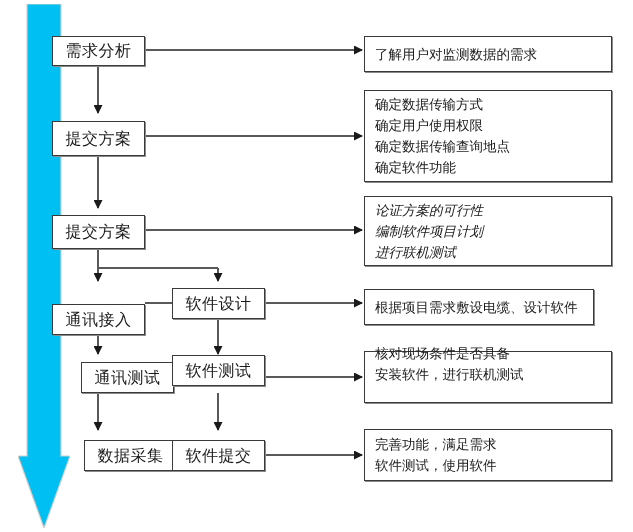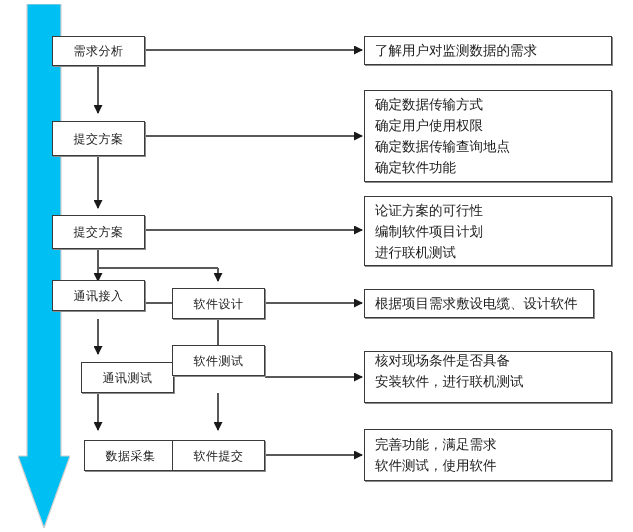--- a/index.html
+++ b/index.html
@@ -30,36 +30,36 @@
   .node {
     position: absolute;
     box-sizing: border-box;
     background: #ffffff;
     border: 1px solid #3a3a3a;
     box-shadow: 1px 1px 0 0 #8a8a8a;
     display: flex;
     align-items: center;
     justify-content: center;
     color: #1a1a1a;
-    font-size: 12px;
+    font-size: 16px;
     line-height: 1;
     letter-spacing: 0.5px;
     white-space: nowrap;
   }
   
   .note {
     position: absolute;
     box-sizing: border-box;
     background: #ffffff;
     border: 1px solid #3a3a3a;
     box-shadow: 1px 1px 0 0 #8a8a8a;
     display: flex;
     flex-direction: column;
     justify-content: center;
-    padding: 10px 10px;
+    padding: 17px 10px;
     color: #1a1a1a;
     font-size: 13.5px;
   }
   .note .line {
     line-height: 21px;
     white-space: nowrap;
   }
   
   #wires {
     position: absolute;
@@ -118,44 +118,44 @@
       <line x1="265" y1="455" x2="362" y2="455" marker-end="url(#ah)"></line>
     </g>
   </svg>
 
   <div class="node" style="left:52px; top:36px; width:93px; height:30px;">需求分析</div>
 
   <div class="node" style="left:52px; top:121px; width:93px; height:35px;">提交方案</div>
 
   <div class="node" style="left:52px; top:215px; width:93px; height:34px;">提交方案</div>
 
-  <div class="node" style="left:52px; top:280px; width:93px; height:31px;">通讯接入</div>
+  <div class="node" style="left:52px; top:304px; width:93px; height:31px;">通讯接入</div>
 
   <div class="node" style="left:172px; top:288px; width:93px; height:31px;">软件设计</div>
 
   <div class="node" style="left:52px; top:362px; width:93px; height:31px;margin-left:29px;">通讯测试</div>
 
-  <div class="node" style="left:172px; top:345px; width:93px; height:31px;">软件测试</div>
+  <div class="node" style="left:172px; top:355px; width:93px; height:31px;">软件测试</div>
 
   <div class="node" style="left:52px; top:440px; width:93px; height:31px;margin-left:32px;">数据采集</div>
 
   <div class="node" style="left:172px; top:440px; width:93px; height:31px;">软件提交</div>
 
   <div class="note" style="left:364px; top:36px; width:248px; height:29px;">
     <div class="line">了解用户对监测数据的需求</div>
   </div>
 
   <div class="note" style="left:364px; top:90px; width:248px; height:92px;">
     <div class="line">确定数据传输方式</div>
     <div class="line">确定用户使用权限</div>
     <div class="line">确定数据传输查询地点</div>
     <div class="line">确定软件功能</div>
   </div>
 
-  <div class="note" style="left:364px; top:196px; width:248px; height:70px;">
+  <div class="note" style="left:364px; top:196px; width:248px; height:70px;font-style:italic;">
     <div class="line">论证方案的可行性</div>
     <div class="line">编制软件项目计划</div>
     <div class="line">进行联机测试</div>
   </div>
 
   <div class="note" style="left:364px; top:289px; width:230px; height:29px;">
     <div class="line">根据项目需求敷设电缆、设计软件</div>
   </div>
 
   <div class="note" style="left:364px; top:351px; width:248px; height:52px;justify-content:flex-end;">

